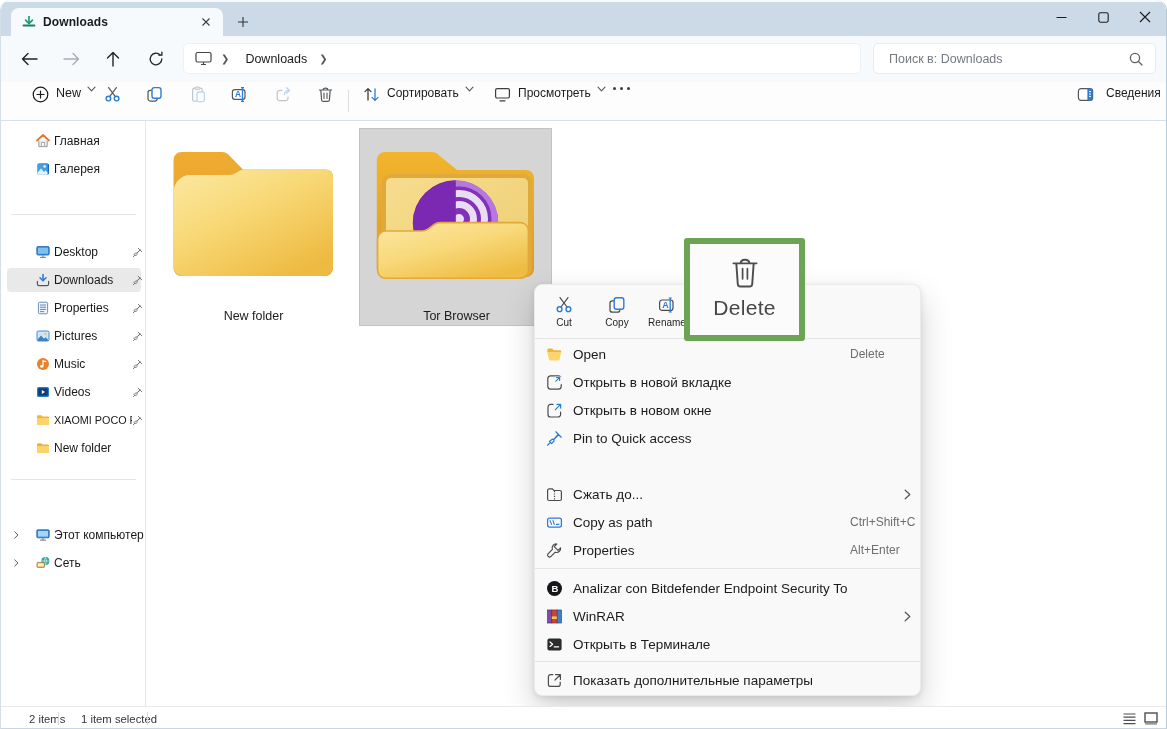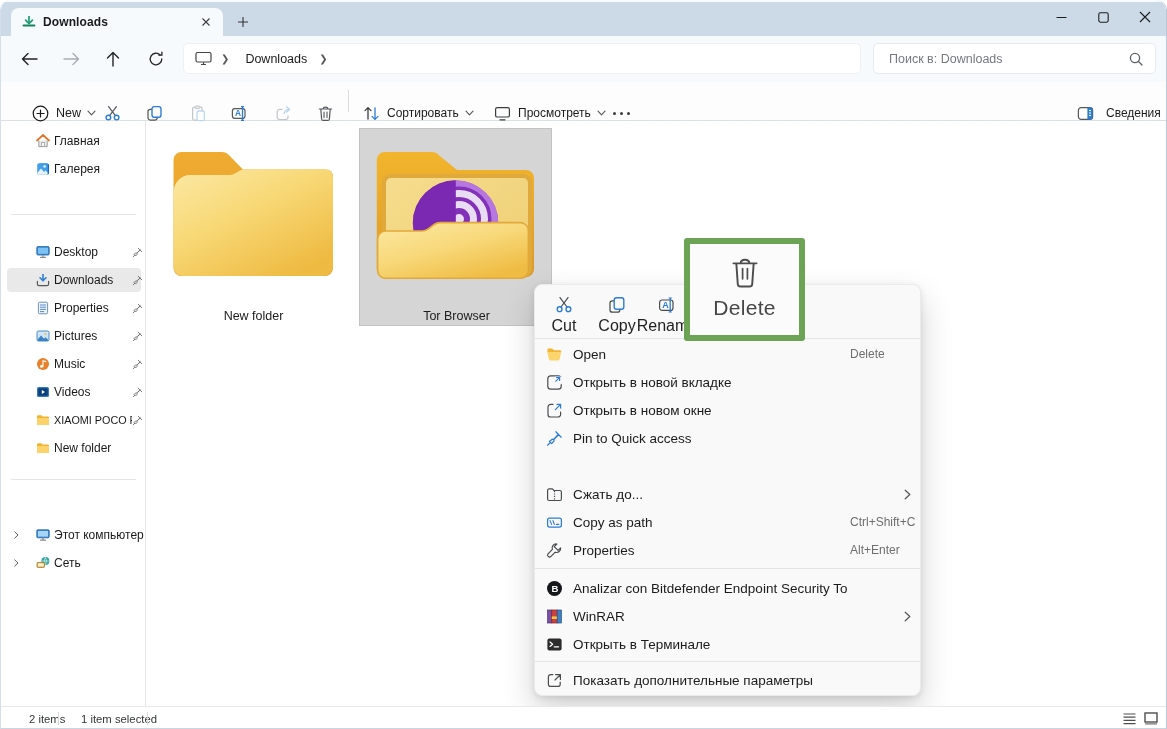--- a/index.html
+++ b/index.html
@@ -32,21 +32,21 @@
   }
   .crumb-chev { color:#555; font-size:10px; margin:0 9px; }
   #searchbox {
     position:absolute; left:872px; top:7px; width:283px; height:31px; background:#ffffff;
     border:1px solid #e7eaee; border-radius:5px; display:flex; align-items:center;
   }
   #searchbox .placeholder { margin-left:15px; font-size:12.5px; color:#757a80; flex:1; }
   #searchbox .mag { margin-right:12px; }
   
   #toolbar { position:absolute; left:0; top:82px; width:100%; height:39px; background:#fdfdfe; border-bottom:1px solid #d9e1e8; }
-  .tb-item { position:absolute; top:12px; height:38px; display:flex; align-items:center; }
+  .tb-item { position:absolute; top:4px; height:38px; display:flex; }
   .tb-icon16 { width:17px; height:17px; }
   .tb-label { font-size:12.5px; color:#1b1b1b; }
   .tb-chev { margin-left:6px; }
   .tb-divider { position:absolute; top:8px; width:1px; height:22px; background:#dcdcdc; }
   
   #sidebar-sep { position:absolute; left:144px; top:121px; width:1px; height:585px; background:#e7e7e7; }
   .side-item { position:absolute; left:6px; width:134px; height:24px; display:flex; align-items:center; border-radius:4px; }
   .side-item.selected { background:#e9e9e9; }
   .side-icon { position:absolute; left:29px; width:14px; height:14px; }
   .side-label { position:absolute; left:47px; font-size:12px; color:#191919; white-space:nowrap; overflow:hidden; max-width:78px; }
@@ -58,21 +58,21 @@
   .tile-label { position:absolute; font-size:12.5px; color:#1c1c1c; text-align:center; }
   #tor-selection { position:absolute; left:358px; top:128px; width:193px; height:198px; background:#d5d5d5; border:1px solid #c3c3c3; }
   
   #context-menu {
     position:absolute; left:533px; top:284px; width:387px; height:412px;
     background:#f9f9f9; border:1px solid #ebebeb; border-radius:8px;
     box-shadow:0 14px 32px rgba(0,0,0,.18), 0 2px 6px rgba(0,0,0,.10);
   }
   .qa-item { position:absolute; top:8px; width:52px; height:44px; }
   .qa-icon { position:absolute; left:50%; top:3px; transform:translateX(-50%); width:18px; height:18px; }
-  .qa-label { position:absolute; left:50%; top:24px; transform:translateX(-50%); font-size:16px; color:#1f1f1f; white-space:nowrap;text-align:center; }
+  .qa-label { position:absolute; left:50%; top:24px; transform:translateX(-50%); font-size:10px; color:#1f1f1f; white-space:nowrap;text-align:center; }
   .menu-divider { position:absolute; left:0; width:100%; height:1px; background:#e5e5e5; }
   .menu-row { position:absolute; left:5px; width:377px; height:28px; display:flex; align-items:center; border-radius:4px; }
   .menu-row .mi-icon { position:absolute; left:6px; width:17px; height:17px; }
   .menu-row .mi-label { position:absolute; left:33px; font-size:13.5px; color:#1b1b1b; white-space:nowrap; }
   .menu-row .mi-shortcut { position:absolute; left:310px; font-size:12px; color:#6e6e6e; white-space:nowrap; }
   .menu-row .mi-sub { position:absolute; left:364px; color:#555; }
   
   #annotation {
     position:absolute; left:683px; top:238px; width:121px; height:103px;
     background:#fbfbfb; border:6px solid #6da355; border-radius:3px; z-index:50;

